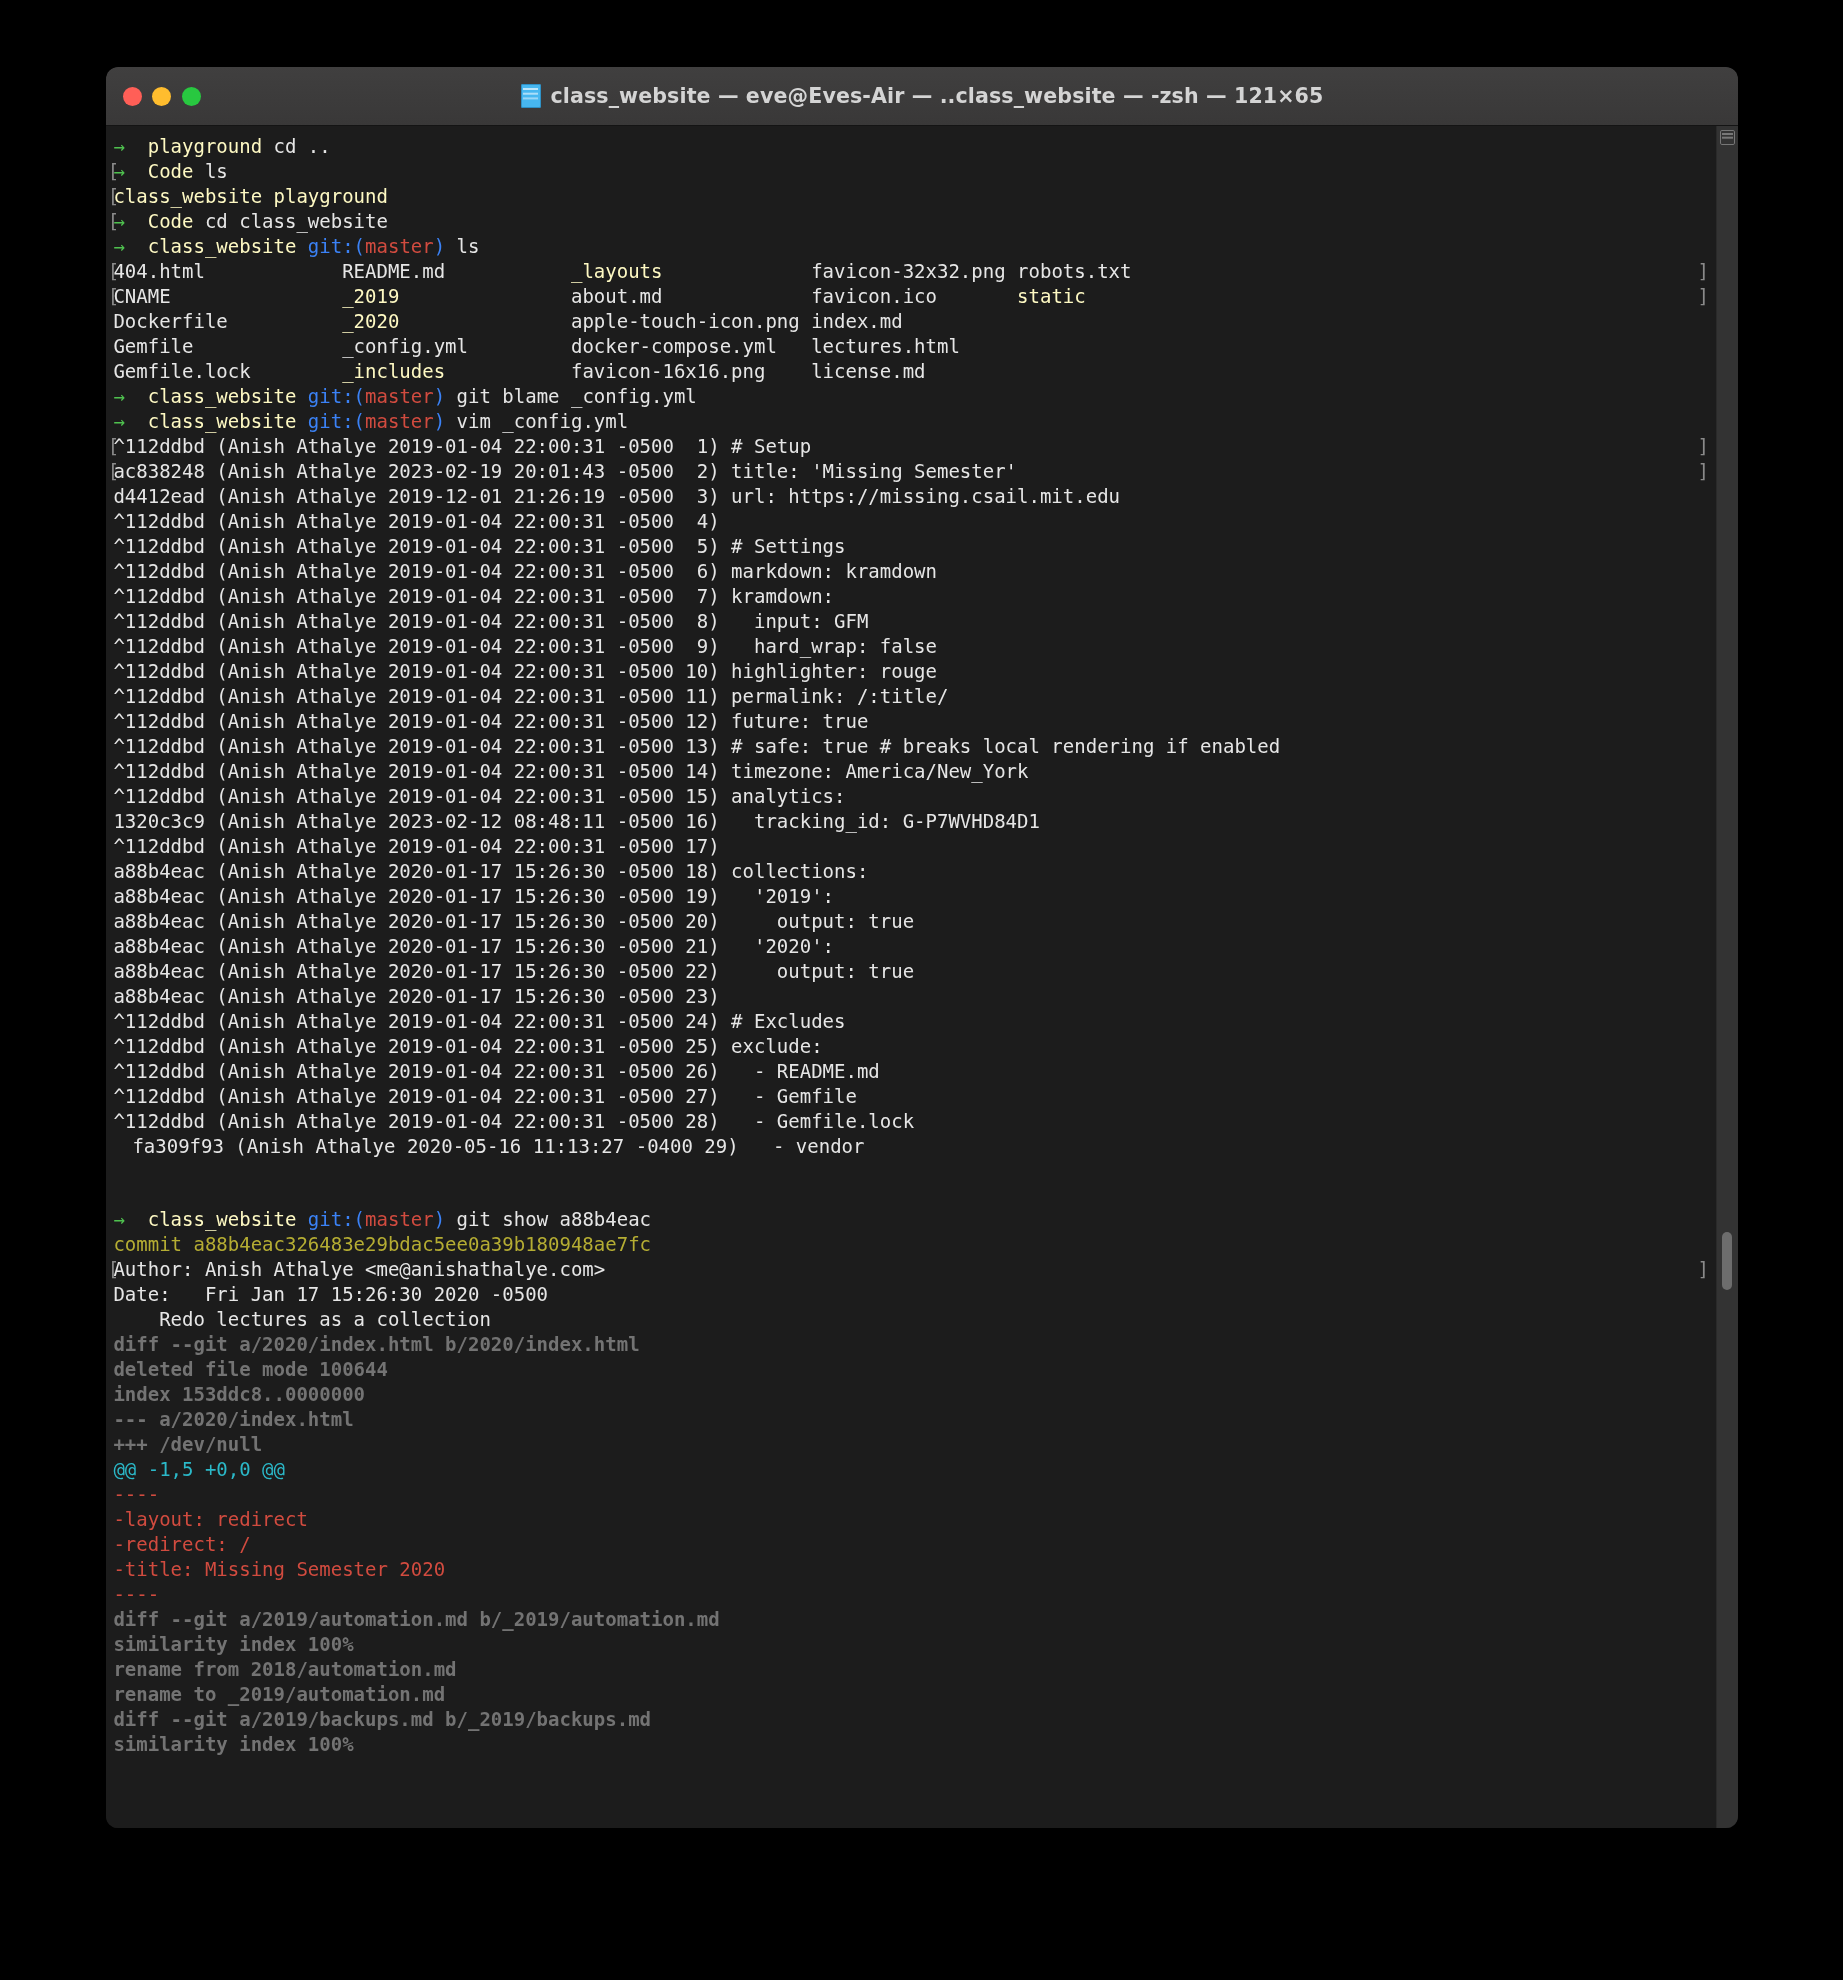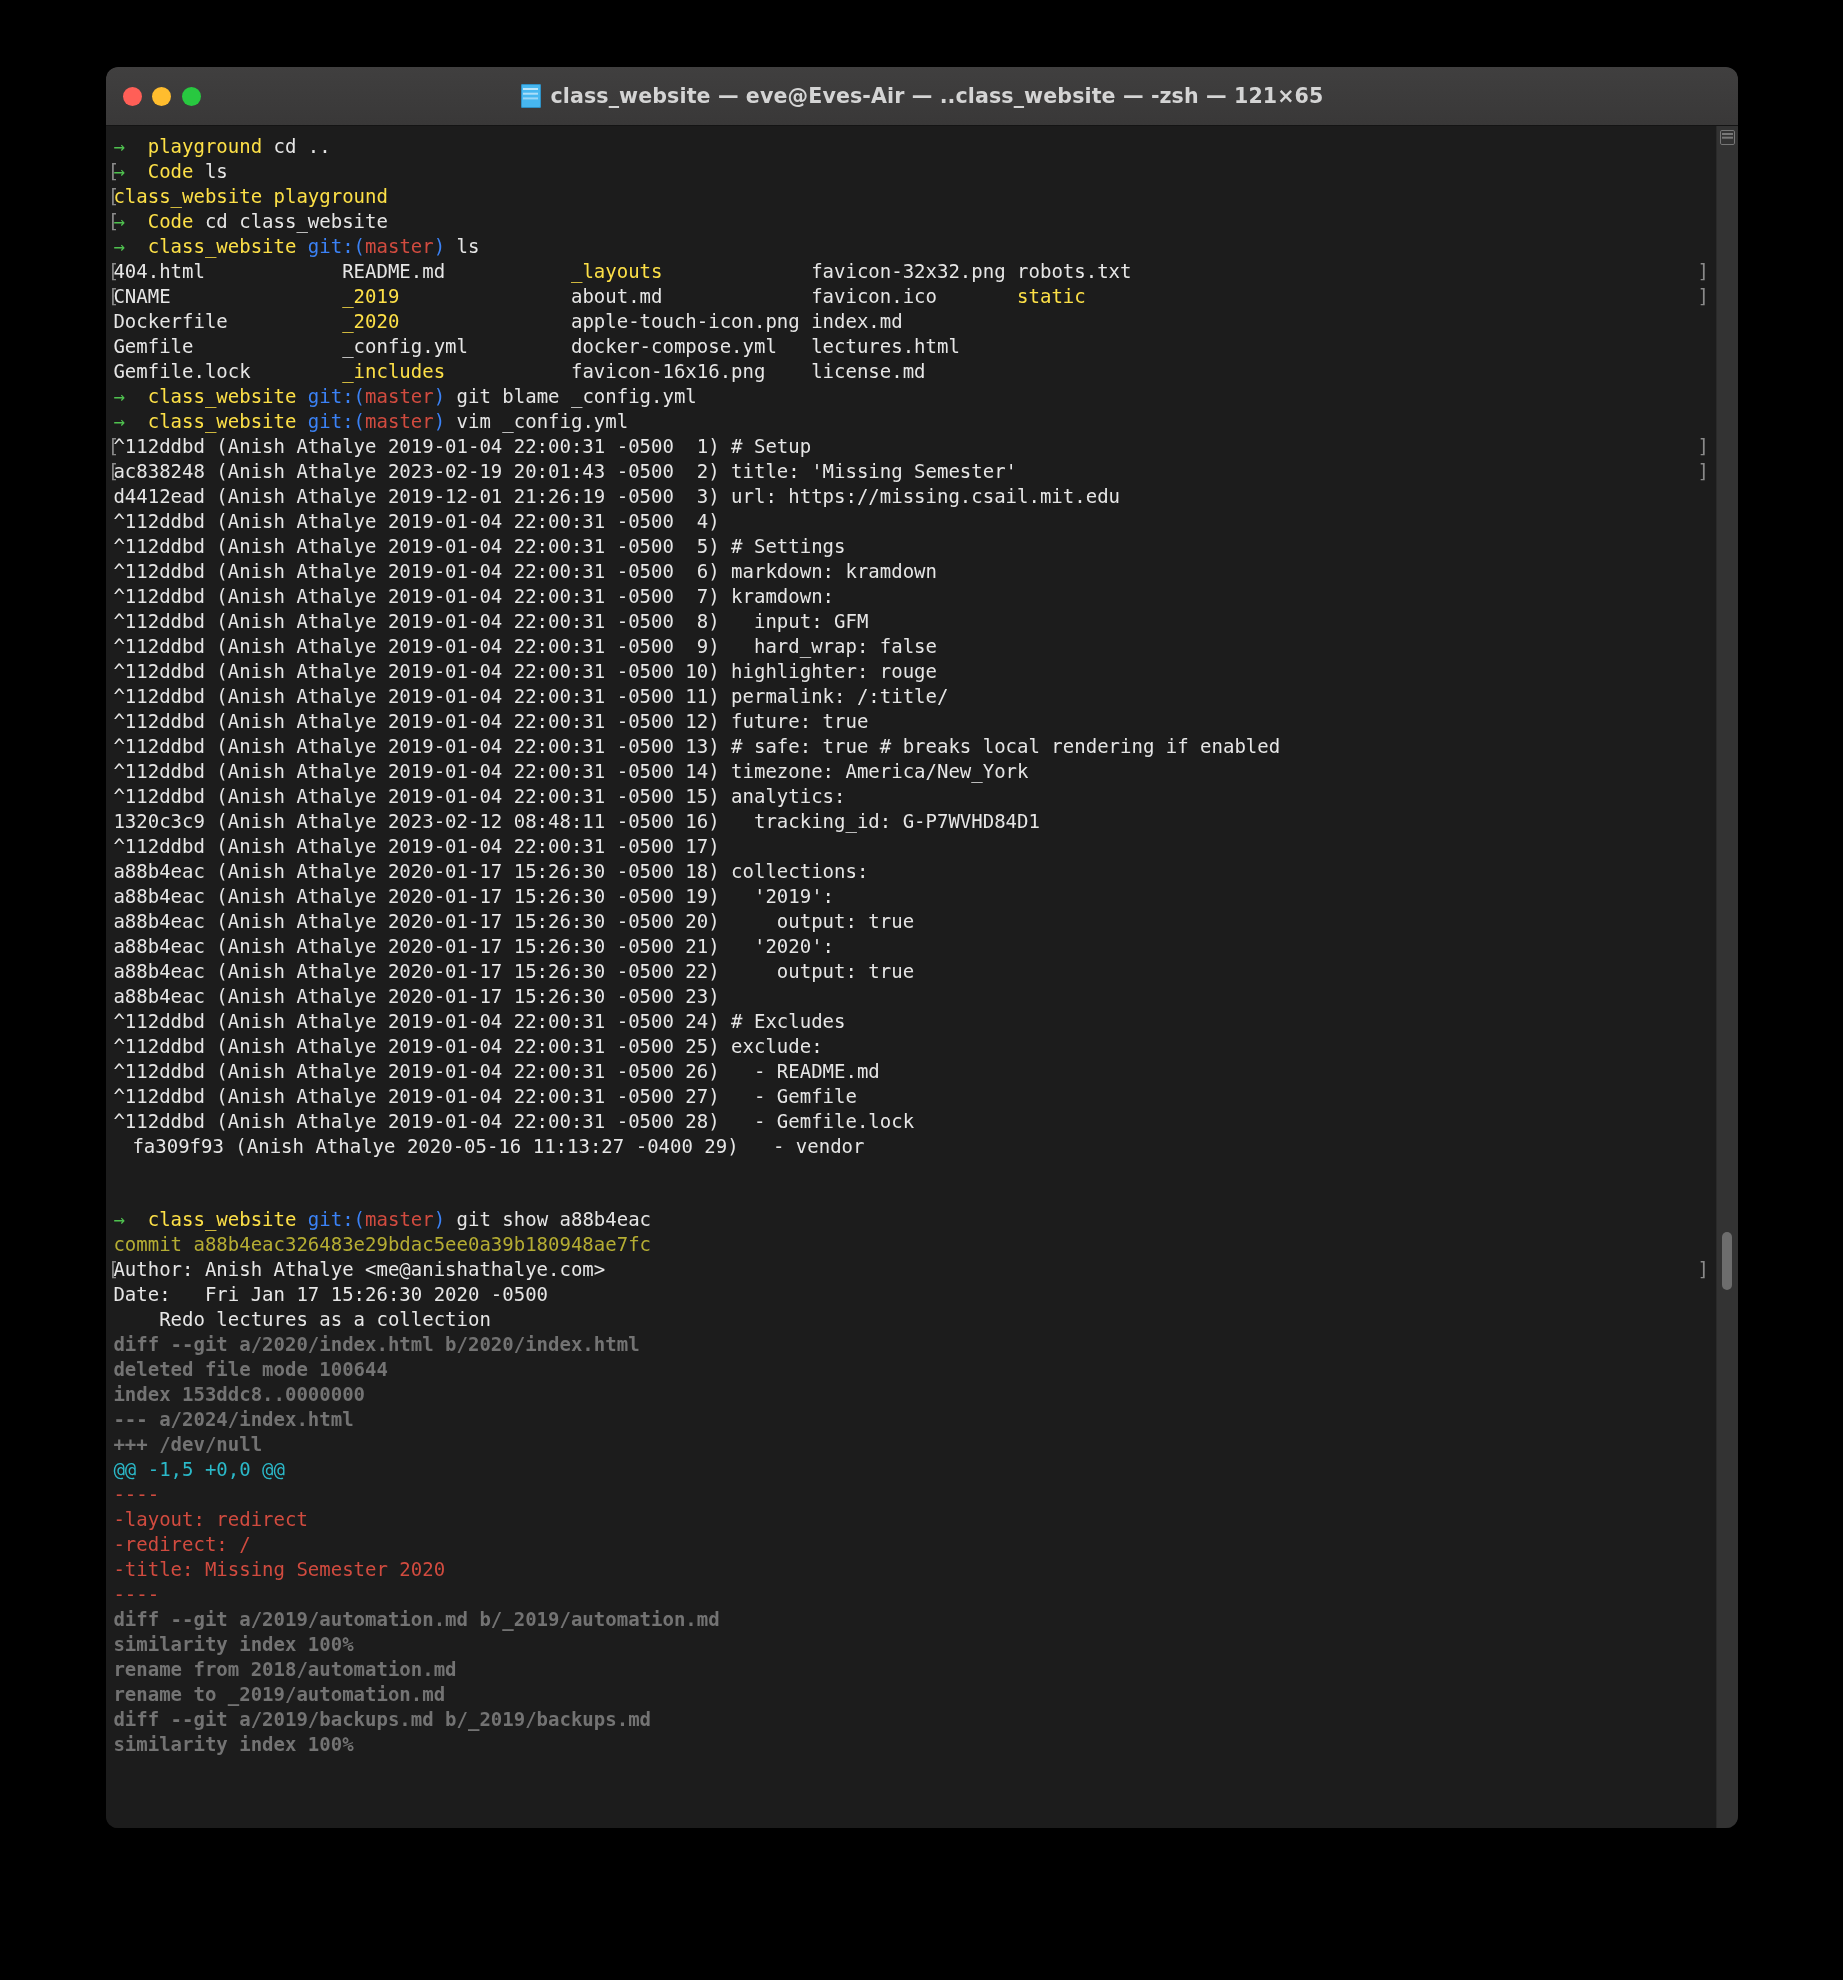--- a/index.html
+++ b/index.html
@@ -109,21 +109,21 @@
     font-family: "DejaVu Sans Mono", monospace;
     font-size: 19px;
     line-height: 25px;
     white-space: pre;
     color: #d9d9d9;
     padding-left: 3.7px;
   }
 
   
   .c-white   { color: #e6e6e6; }
-  .c-cyan    { color: #fde047; }
+  .c-cyan    { color: #fef9c3; }
   .c-green   { color: #4fc14f; }
   .c-red     { color: #d14b3f; }
   .c-purple  { color: #3b82f6; }
   .c-yellow  { color: #b5ad33; }
   .c-bold    { font-weight: bold; color: #737373; }
   .c-diffcy  { color: #2bb9c9; }
 
   
   .edgemark {
     position: absolute;
@@ -240,21 +240,21 @@
         <div class="line" style="position: relative; margin-top: 48px;"><span class="c-green">→  </span><span class="c-cyan">class_website </span><span class="c-purple">git:(</span><span class="c-red">master</span><span class="c-purple">) </span><span class="c-white">git show a88b4eac</span></div>
         <div class="line" style="position: relative;"><span class="c-yellow">commit a88b4eac326483e29bdac5ee0a39b180948ae7fc</span></div>
         <div class="line" style="position: relative;"><span class="c-white">Author: Anish Athalye &lt;me@anishathalye.com&gt;</span><span class="leftmark" style="left: -1.9px; top: 0px;">[</span><span class="edgemark" style="top: 0px;">]</span></div>
         <div class="line" style="position: relative;"><span class="c-white">Date:   Fri Jan 17 15:26:30 2020 -0500</span></div>
         <div class="line" style="position: relative;"><span class="c-white"></span></div>
         <div class="line" style="position: relative;"><span class="c-white">    Redo lectures as a collection</span></div>
         <div class="line" style="position: relative;"><span class="c-white"></span></div>
         <div class="line" style="position: relative;"><span class="c-bold">diff --git a/2020/index.html b/2020/index.html</span></div>
         <div class="line" style="position: relative;"><span class="c-bold">deleted file mode 100644</span></div>
         <div class="line" style="position: relative;"><span class="c-bold">index 153ddc8..0000000</span></div>
-        <div class="line" style="position: relative;"><span class="c-bold">--- a/2024/index.html</span></div>
+        <div class="line" style="position: relative;"><span class="c-bold">--- a/2020/index.html</span></div>
         <div class="line" style="position: relative;"><span class="c-bold">+++ /dev/null</span></div>
         <div class="line" style="position: relative;"><span class="c-diffcy">@@ -1,5 +0,0 @@</span></div>
         <div class="line" style="position: relative;"><span class="c-red">----</span></div>
         <div class="line" style="position: relative;"><span class="c-red">-layout: redirect</span></div>
         <div class="line" style="position: relative;"><span class="c-red">-redirect: /</span></div>
         <div class="line" style="position: relative;"><span class="c-red">-title: Missing Semester 2020</span></div>
         <div class="line" style="position: relative;"><span class="c-red">----</span></div>
         <div class="line" style="position: relative;"><span class="c-bold">diff --git a/2019/automation.md b/_2019/automation.md</span></div>
         <div class="line" style="position: relative;"><span class="c-bold">similarity index 100%</span></div>
         <div class="line" style="position: relative;"><span class="c-bold">rename from 2018/automation.md</span></div>

